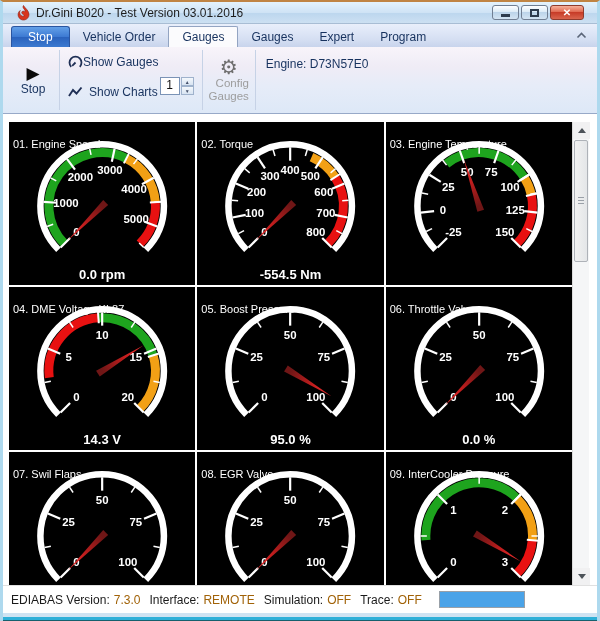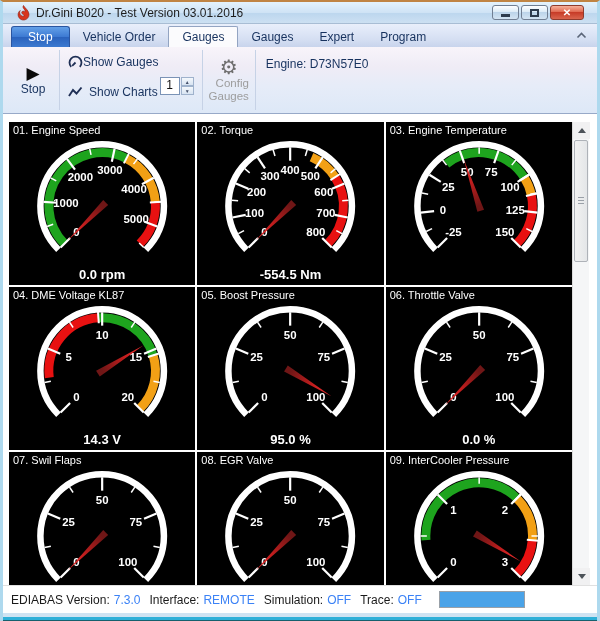--- a/index.html
+++ b/index.html
@@ -81,21 +81,21 @@
   .gap-strip { height:8px; flex:0 0 8px; background:#ffffff; }
   .main { flex:0 0 463px; height:463px; display:flex; background:#ffffff; }
   .panel-wrap { padding-left:6px; background:#fff; }
   .gauge-grid {
     width:563px; height:463px; overflow:hidden; background:#000;
     display:grid; grid-template-columns:repeat(3,1fr); grid-auto-rows:163px; gap:2px;
     background:#ffffff;
   }
   .gauge-cell { position:relative; background:#000; overflow:hidden; }
   .g-title {
-    position:absolute; top:2px; left:4px; color:#fff; font-size:11px; z-index:3; white-space:nowrap;
+    position:absolute; top:16px; left:4px; color:#fff; font-size:11px; z-index:3; white-space:nowrap;
   }
   .g-value {
     position:absolute; bottom:3px; left:0; right:0; text-align:center;
     color:#fff; font-size:13px; font-weight:bold; z-index:3;
   }
   .gauge-cell svg { position:absolute; top:0; left:0; width:100%; height:100%; }
   
   .scrollbar {
     width:17px; flex:0 0 17px; background:#f5f6f7; border-left:1px solid #dcdcdc;
     position:relative;
@@ -115,21 +115,21 @@
   .thumb-grip { position:absolute; left:3px; right:3px; top:56px; }
   .thumb-grip div { height:1px; background:#9aa0a8; margin-bottom:2px; }
   .right-pad { flex:1; background:#fff; }
   
   .statusbar {
     height:28px; flex:0 0 28px; background:#ffffff; border-top:1px solid #e0e0e0;
     display:flex; align-items:center; padding-left:8px; font-size:12px;
   }
   .status-item { margin-right:9px; white-space:nowrap; }
   .status-label { color:#1a1a1a; }
-  .status-value { color:#3b82f6; margin-left:4px; }
+  .status-value { color:#a16207; margin-left:4px; }
   .progress {
     width:86px; height:17px; border:1px solid #98a0a8; margin-left:8px;
   }
   .strip-light { height:4px; flex:0 0 4px; background:#cfe3f2; }
   .strip-teal { height:4px; flex:0 0 4px; background:#2fb0d8; border-bottom:1px solid #16606e; }
 </style>
 </head>
 <body>
 
 <div class="window">

